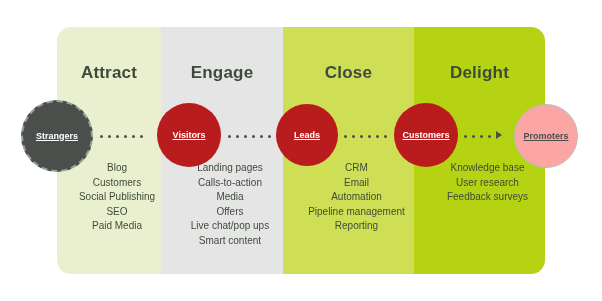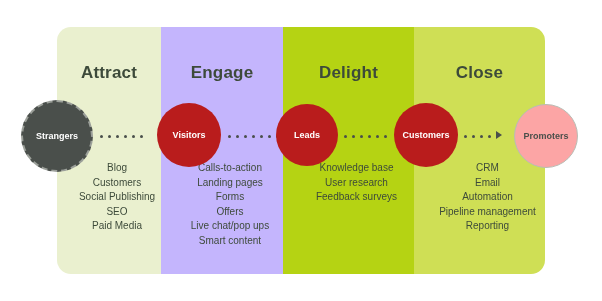--- a/index.html
+++ b/index.html
@@ -56,20 +56,21 @@
     align-items:center;
     justify-content:center;
     box-sizing:border-box;
     font-size:9px;
     font-weight:bold;
     text-align:center;
   }
   .node-label{
     display:block;
     line-height:1;
+    text-decoration:underline;
   }
   .node.dark{
     background:#4a4f4b;
     color:#ffffff;
     border:2px dashed #9b9f99;
   }
   .node.grey{
     background:#b91c1c;
     color:#ffffff;
   }
@@ -110,52 +111,52 @@
       <div class="panel-title">Attract</div>
       <div class="panel-list">
         <div>Blog</div>
         <div>Customers</div>
         <div>Social Publishing</div>
         <div>SEO</div>
         <div>Paid Media</div>
       </div>
     </div>
 
-    <div class="panel" style="width:122px;background:#c4b5fd;">
+    <div class="panel" style="width:122px;background:#e5e5e5;">
       <div class="panel-title">Engage</div>
       <div class="panel-list">
+        <div>Landing pages</div>
         <div>Calls-to-action</div>
-        <div>Landing pages</div>
-        <div>Forms</div>
+        <div>Media</div>
         <div>Offers</div>
         <div>Live chat/pop ups</div>
         <div>Smart content</div>
-      </div>
-    </div>
-
-    <div class="panel" style="width:131px;background:#b5d313;">
-      <div class="panel-title">Delight</div>
-      <div class="panel-list">
-        <div>Knowledge base</div>
-        <div>User research</div>
-        <div>Feedback surveys</div>
       </div>
     </div>
 
     <div class="panel" style="width:131px;background:#cfdf55;">
       <div class="panel-title">Close</div>
       <div class="panel-list">
         <div>CRM</div>
         <div>Email</div>
         <div>Automation</div>
         <div>Pipeline management</div>
         <div>Reporting</div>
       </div>
     </div>
 
+    <div class="panel" style="width:131px;background:#b5d313;">
+      <div class="panel-title">Delight</div>
+      <div class="panel-list">
+        <div>Knowledge base</div>
+        <div>User research</div>
+        <div>Feedback surveys</div>
+      </div>
+    </div>
+
   </div>
 
   <div class="circles">
 
     <div class="node dark" style="left:21px;top:100px;width:72px;height:72px;">
       <span class="node-label">Strangers</span>
     </div>
 
     <div class="dots" style="left:100px;top:132px;">
       <i></i>

